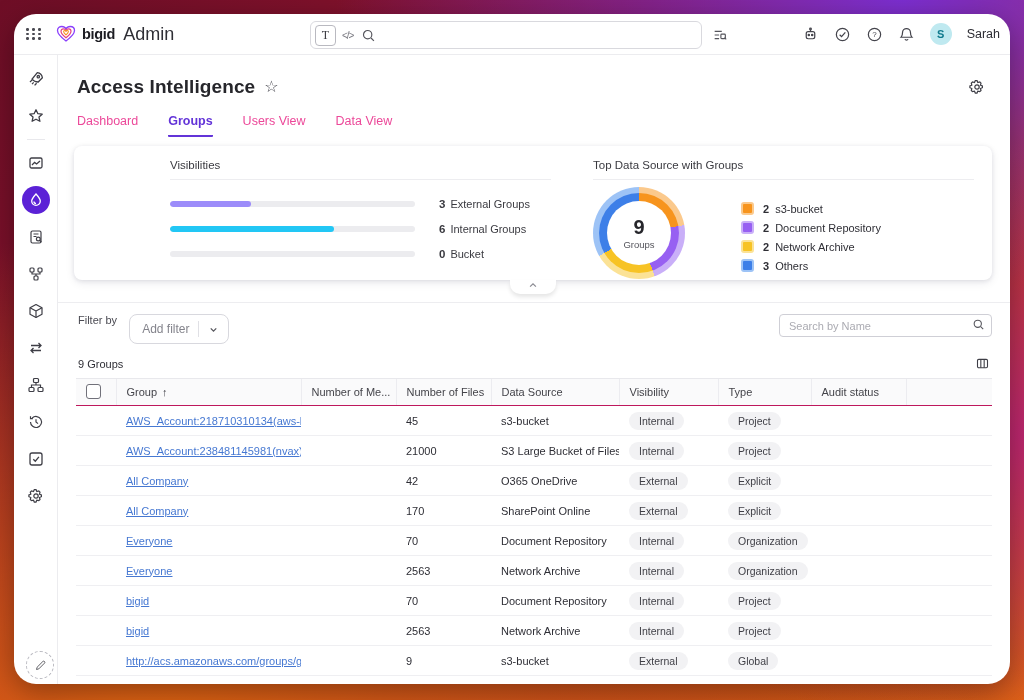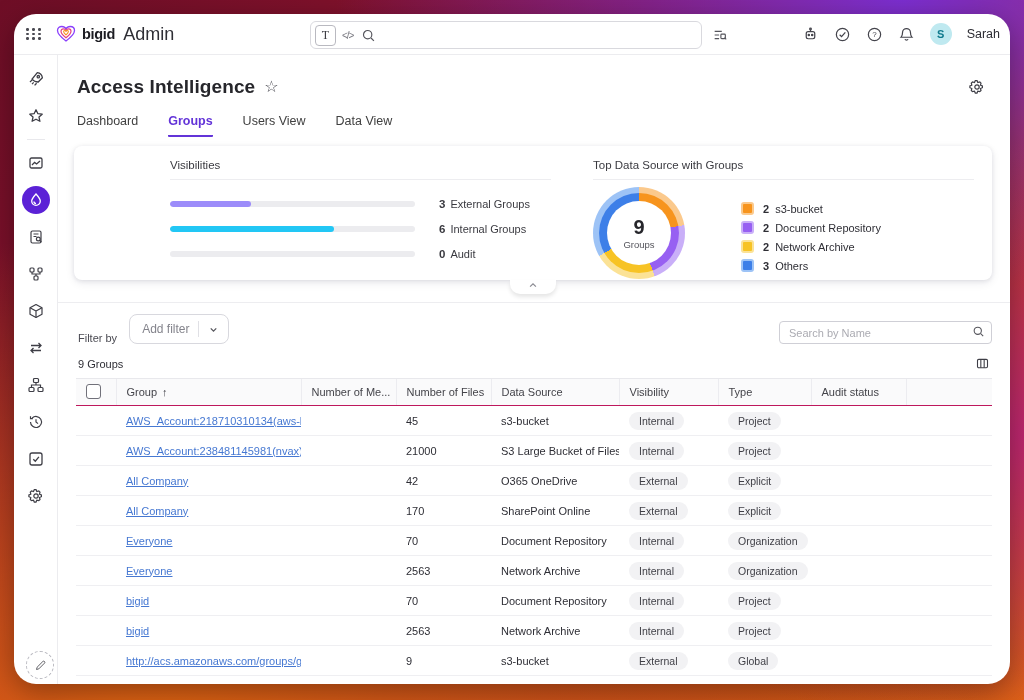--- a/index.html
+++ b/index.html
@@ -37,21 +37,21 @@
   .s-item.active{background:#5B21D6;}
   .s-div{width:18px;height:1px;background:#e8e8ec;}
   .fab{position:absolute;left:12px;bottom:5px;width:26px;height:26px;border-radius:50%;border:1.5px dashed #b9b9c0;background:#fff;display:flex;align-items:center;justify-content:center;cursor:pointer;}
   .main{flex:1;min-width:0;display:flex;flex-direction:column;}
   
   .page-head{display:flex;align-items:center;padding:21px 24px 0 19px;}
   .page-title{font-size:19px;font-weight:600;color:#26262b;letter-spacing:.1px;}
   .fav-star{margin-left:9px;font-size:16px;color:#4a4a52;cursor:pointer;line-height:1;}
   .head-gear{margin-left:auto;cursor:pointer;display:flex;}
   .tabs{display:flex;gap:30px;padding:16px 0 0 19px;}
-  .tab{font-size:12.5px;color:#404040;padding-bottom:7px;cursor:pointer;border-bottom:2.5px solid transparent;}
+  .tab{font-size:12.5px;color:#ec4899;padding-bottom:7px;cursor:pointer;border-bottom:2.5px solid transparent;}
   .tab.active{color:#6334D8;font-weight:700;border-bottom-color:#6334D8;border-radius:1px;}
   
   .charts-section{padding:9px 18px 22px 16px;border-bottom:1px solid #ededf0;position:relative;}
   .panel{display:flex;background:#fff;border-radius:8px;box-shadow:0 1px 4px rgba(30,30,60,.10),0 3px 10px rgba(30,30,60,.08);position:relative;height:134px;}
   .p-sec{flex:1;min-width:0;}
   .p-sec.vis{padding:13px 18px 0 96px;}
   .p-sec.tds{padding:13px 18px 0 24px;}
   .p-title{font-size:11.5px;color:#3a3a40;}
   .p-div{border-bottom:1px solid #ededf0;margin-top:8px;}
   .bars{margin-top:11px;}
@@ -68,21 +68,21 @@
   .donut-center{inset:14px;background:#fff;display:flex;flex-direction:column;align-items:center;justify-content:center;}
   .donut-val{font-size:20px;font-weight:700;color:#26262b;line-height:1;}
   .donut-sub{font-size:9.5px;color:#55555c;margin-top:2px;}
   .legend{margin:12px 0 0 56px;}
   .leg-item{display:flex;align-items:center;height:19px;gap:9px;}
   .swatch{width:9px;height:9px;border-radius:3px;border:2px solid;flex:none;}
   .leg-txt{font-size:11px;color:#2e2e35;}
   .leg-txt b{margin-right:6px;}
   .collapse-tab{position:absolute;left:50%;transform:translateX(-50%);bottom:-14px;width:46px;height:14px;background:#fff;border-radius:0 0 10px 10px;box-shadow:0 3px 4px rgba(0,0,0,.10);display:flex;align-items:flex-start;justify-content:center;cursor:pointer;}
   
-  .toolbar{display:flex;align-items:flex-end;padding:11px 18px 4px 20px;}
+  .toolbar{display:flex;align-items:flex-start;padding:11px 18px 4px 20px;}
   .filter-label{font-size:11px;color:#4a4a52;margin-right:12px;}
   .add-filter{display:flex;align-items:center;height:28px;border:1px solid #d8d8de;border-radius:8px;background:#fff;padding:0 9px 0 12px;cursor:pointer;gap:9px;}
   .add-filter span{font-size:12px;color:#84848c;}
   .af-sep{width:1px;height:16px;background:#e0e0e5;}
   .name-search{margin-left:auto;position:relative;}
   .name-search input{width:176px;height:21px;border:1px solid #cfcfd6;border-radius:4px;padding:0 26px 0 9px;font-size:11px;color:#333;outline:none;font-family:"Liberation Sans",sans-serif;}
   .name-search input::placeholder{color:#ababb2;}
   .name-search .mag{position:absolute;right:7px;top:4px;}
   .count-row{display:flex;align-items:center;justify-content:space-between;padding:8px 20px 7px 20px;}
   .count-txt{font-size:11px;color:#2e2e35;}
@@ -323,21 +323,21 @@
     <div class="track">
                     <div class="fill" style="width: 67%; background: rgb(34, 199, 245);"></div>
                   </div>
     <span class="bar-lab"><b>6</b><span>Internal Groups</span></span>
   </div>
 
   <div class="bar-row">
     <div class="track">
                     <div class="fill" style="width: 0%; background: rgb(236, 236, 239);"></div>
                   </div>
-    <span class="bar-lab"><b>0</b><span>Audit</span></span>
+    <span class="bar-lab"><b>0</b><span>Bucket</span></span>
   </div>
 </div>
           </div>
           <div class="p-sec tds">
             <div class="p-title">Top Data Source with Groups</div>
             <div class="p-div"></div>
             <div class="tds-body">
               <div class="donut">
                 <div class="ring-outer" style="background: conic-gradient(rgb(251, 201, 140) 0deg, rgb(251, 201, 140) 80deg, rgb(201, 175, 248) 80deg, rgb(201, 175, 248) 160deg, rgb(251, 226, 150) 160deg, rgb(251, 226, 150) 240deg, rgb(157, 195, 246) 240deg, rgb(157, 195, 246) 360deg);"></div>
                 <div class="ring-inner" style="background: conic-gradient(rgb(247, 148, 29) 0deg, rgb(247, 148, 29) 80deg, rgb(151, 96, 242) 80deg, rgb(151, 96, 242) 160deg, rgb(247, 195, 37) 160deg, rgb(247, 195, 37) 240deg, rgb(61, 127, 232) 240deg, rgb(61, 127, 232) 360deg);"></div>

